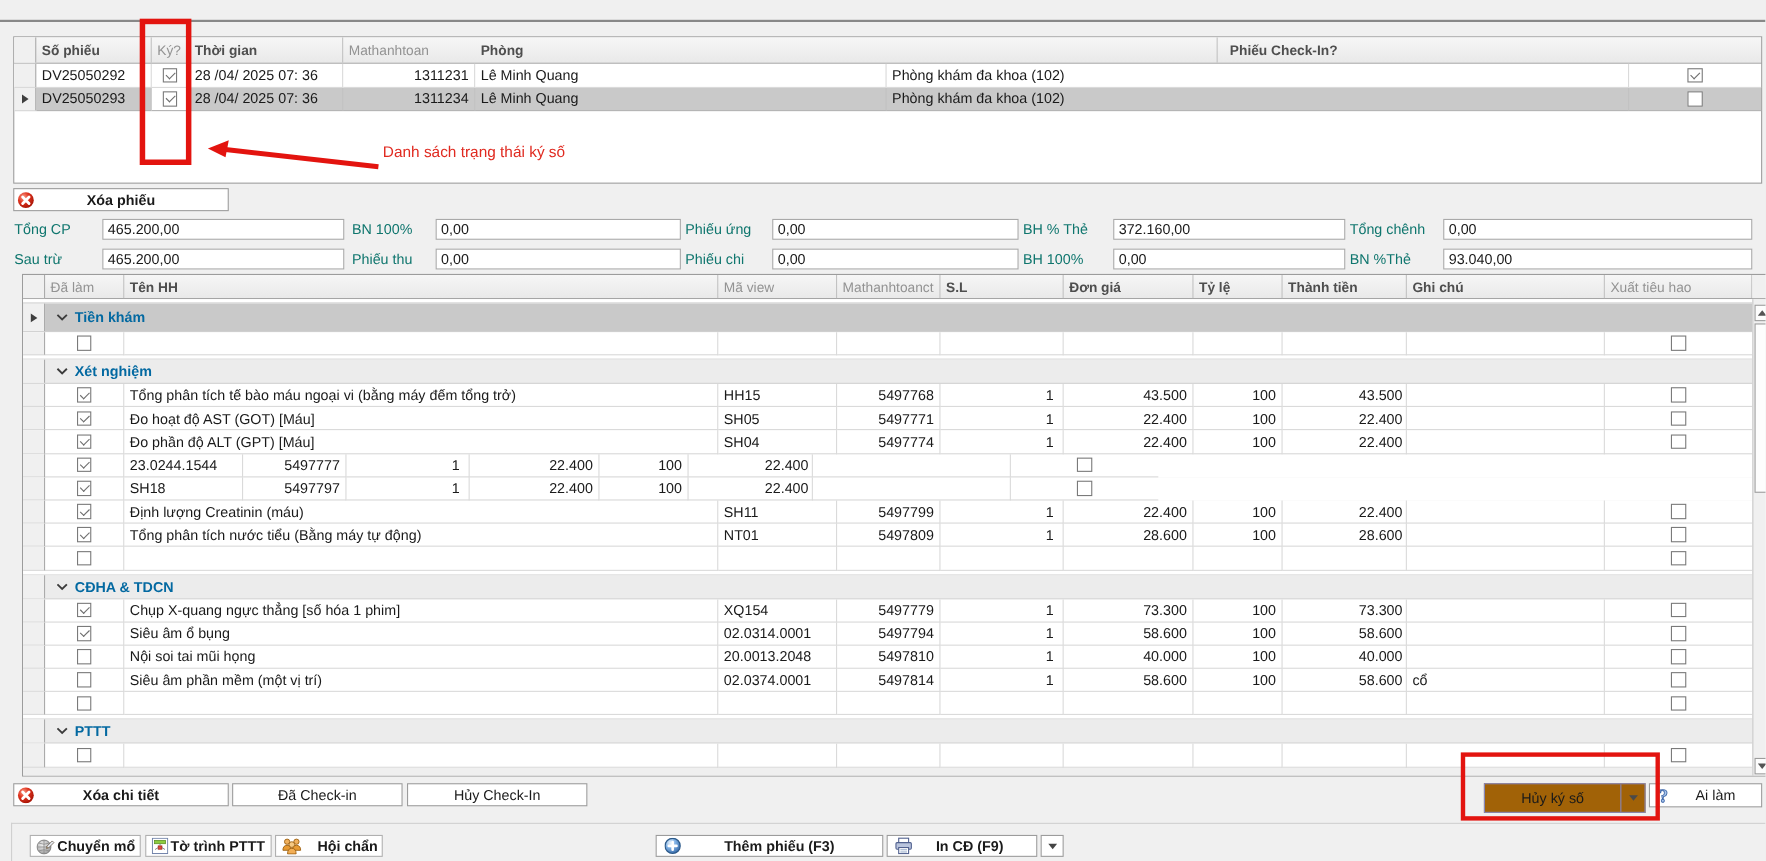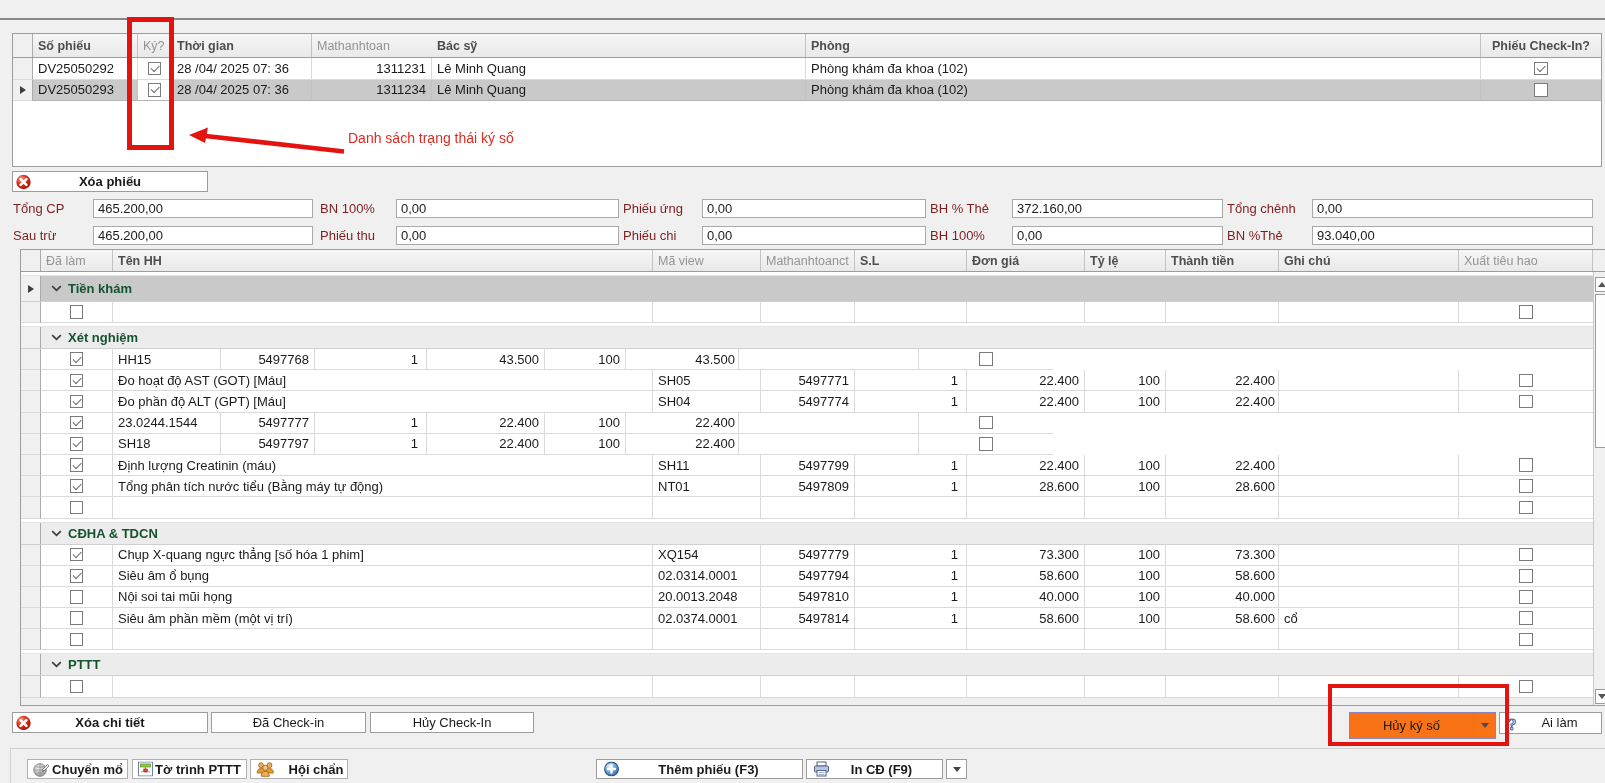--- a/index.html
+++ b/index.html
@@ -13,39 +13,38 @@
 .row{display:flex;background:#fff}
 .cell{border-right:1px solid #dadada;border-bottom:1px solid #dadada;padding:0 5px;display:flex;align-items:center;overflow:hidden;white-space:nowrap}
 .cell.r{justify-content:flex-end}
 .cell.c{justify-content:center}
 .sel{background:#c9c9c9}
 .sel .cell{border-right-color:#c2c2c2;border-bottom-color:#b5b5b5}
 .cb{width:13.5px;height:13.5px;border:1.2px solid #7a7a7a;background:#fff;position:relative;flex:none}
 .cb.ck:after{content:"";position:absolute;left:2px;top:2.4px;width:7.4px;height:3.8px;border-left:1.7px solid #6e6e6e;border-bottom:1.7px solid #6e6e6e;transform:rotate(-45deg)}
 .gspacer{background:#fff}
 .grow{display:flex;background:#ececec;border-bottom:1px solid #d0d0d0;border-top:1px solid #e4e4e4}
-.grow .gtxt{font-weight:bold;color:#14532d;display:flex;align-items:center}
+.grow .gtxt{font-weight:bold;color:#0369a1;display:flex;align-items:center}
 .btn{position:absolute;background:#fff;border:1px solid #9c9c9c;display:flex;align-items:center;justify-content:center;font-size:13px}
 .btn b{font-weight:bold}
-.lab{position:absolute;height:19px;display:flex;align-items:center;font-size:13px;color:#7f1d1d;white-space:nowrap}
+.lab{position:absolute;height:19px;display:flex;align-items:center;font-size:13px;color:#0f766e;white-space:nowrap}
 .inp{position:absolute;height:19px;background:#fff;border:1px solid #a9a9a9;display:flex;align-items:center;padding-left:4px;font-size:13px}
 .tri-r{width:0;height:0;border-top:4.5px solid transparent;border-bottom:4.5px solid transparent;border-left:6px solid #3f3f3f}
 .tri-up{width:0;height:0;border-left:4px solid transparent;border-right:4px solid transparent;border-bottom:5px solid #555}
 .tri-dn{width:0;height:0;border-left:4px solid transparent;border-right:4px solid transparent;border-top:5px solid #555}
 .sbtn{position:absolute;left:1px;width:14px;height:15px;background:#fdfdfd;border:1px solid #9c9c9c;display:flex;align-items:center;justify-content:center}
 </style></head><body>
 <div class="abs" style="left:0;top:18px;width:1605px;height:1.5px;background:#888"></div>
 <div class="grid" style="left:12px;top:33px;width:1590px;height:134px">
 <div class="ghead" style="height:24px">
 <div class="ind" style="width:20px"></div>
 <div class="hc" style="width:105px">Số phiếu</div>
 <div class="hc g" style="width:34px">Ký?</div>
 <div class="hc" style="width:140px">Thời gian</div>
 <div class="hc g last" style="width:120px">Mathanhtoan</div>
-<div class="hc" style="width:374px">Bác sỹ</div>
 <div class="hc" style="width:675px">Phòng</div>
 <div class="hc last" style="width:120px;justify-content:center">Phiếu Check-In?</div>
 </div>
 <div class="row" style="height:21.5px">
       <div class="ind" style="width:20px;border-bottom:1px solid #dadada"></div>
       <div class="cell" style="width:105px">DV25050292</div>
       <div class="cell c" style="width:34px;">
         <span class="cb ck"></span>
       </div>
       <div class="cell" style="width:140px">28 /04/ 2025 07: 36</div>
@@ -166,20 +165,21 @@
             <path d="M1.2 1.2 L5.5 5.4 L9.8 1.2" stroke="#3c3c3c" stroke-width="1.7" fill="none"></path>
           </svg>
           <span style="font-weight:bold">Xét nghiệm</span>
         </div>
       </div>
 <div class="row" style="height:21.2px">
         <div class="ind" style="width:20px;border-bottom:1px solid #dadada"></div>
         <div class="cell c" style="width:72px">
           <span class="cb ck"></span>
         </div>
+        <div class="cell" style="width:540px">Tổng phân tích tế bào máu ngoại vi (bằng máy đếm tổng trở)</div>
         <div class="cell" style="width:108px">HH15</div>
         <div class="cell r" style="width:94px">5497768</div>
         <div class="cell r" style="width:112px;padding-right:8px">1</div>
         <div class="cell r" style="width:118px">43.500</div>
         <div class="cell r" style="width:81px">100</div>
         <div class="cell r" style="width:113px;padding-right:3px">43.500</div>
         <div class="cell" style="width:180px"></div>
         <div class="cell c" style="width:133.5px;border-right:none">
           <span class="cb"></span>
         </div>
@@ -443,21 +443,21 @@
           <stop offset="100%" stop-color="#a51103"></stop>
         </radialGradient>
       </defs>
       <circle cx="7.5" cy="7.5" r="7.2" fill="url(#rg)"></circle>
       <path d="M4.6 4.6 L10.4 10.4 M10.4 4.6 L4.6 10.4" stroke="#fff" stroke-width="2.6" stroke-linecap="round"></path>
     </svg>
     <b>Xóa chi tiết</b>
   </div>
 <div class="btn" style="left:211px;top:712px;width:155px;height:21px">Đã Check-in</div>
 <div class="btn" style="left:370px;top:712px;width:164px;height:21px">Hủy Check-In</div>
-<div class="abs" style="left:1349px;top:712px;width:147px;height:27px;background:#f97316;border:1px solid #8787b9;display:flex">
+<div class="abs" style="left:1349px;top:712px;width:147px;height:27px;background:#a16207;border:1px solid #8787b9;display:flex">
     <div style="flex:1;display:flex;align-items:center;justify-content:center;font-size:13px">Hủy ký số</div>
     <div style="width:22px;border-left:1px solid #8787b9;display:flex;align-items:center;justify-content:center">
       <div style="width:0;height:0;border-left:4px solid transparent;border-right:4px solid transparent;border-top:5px solid #4a4a4a"></div>
     </div>
   </div>
 <div class="btn" style="left:1499px;top:712px;width:103px;height:21.5px">
     <svg class="abs" style="left:6px;top:2px" width="16" height="18" viewBox="0 0 16 18">
       <text x="2" y="14.5" font-family="Liberation Serif,serif" font-size="17" font-weight="bold" fill="#a8c6ec" stroke="#3e66a8" stroke-width="0.8">?</text>
     </svg>
     <span style="margin-left:18px">Ai làm</span>

